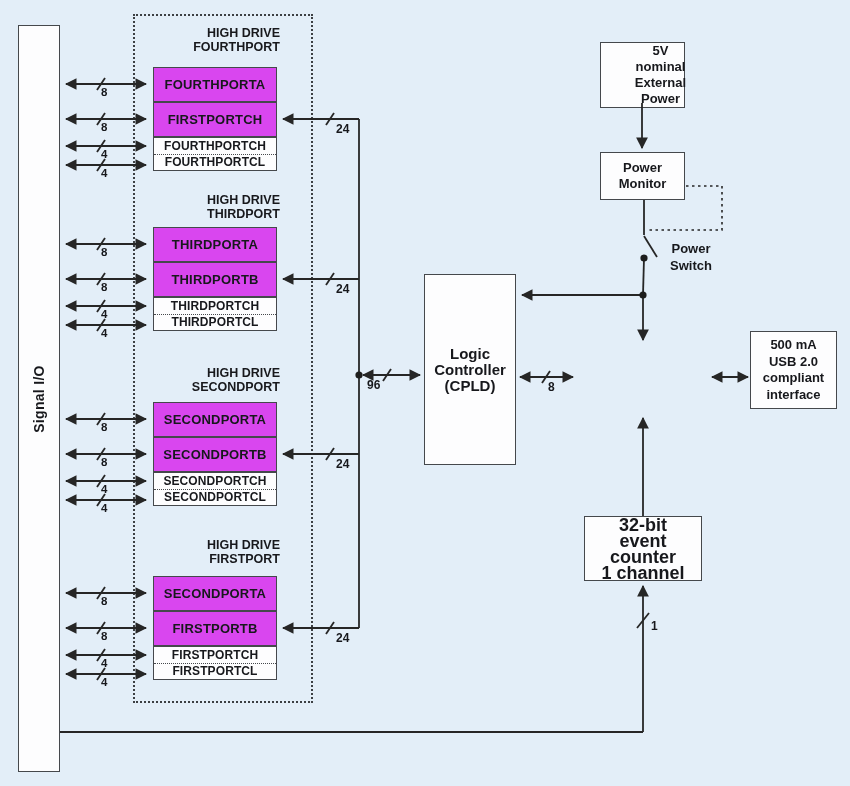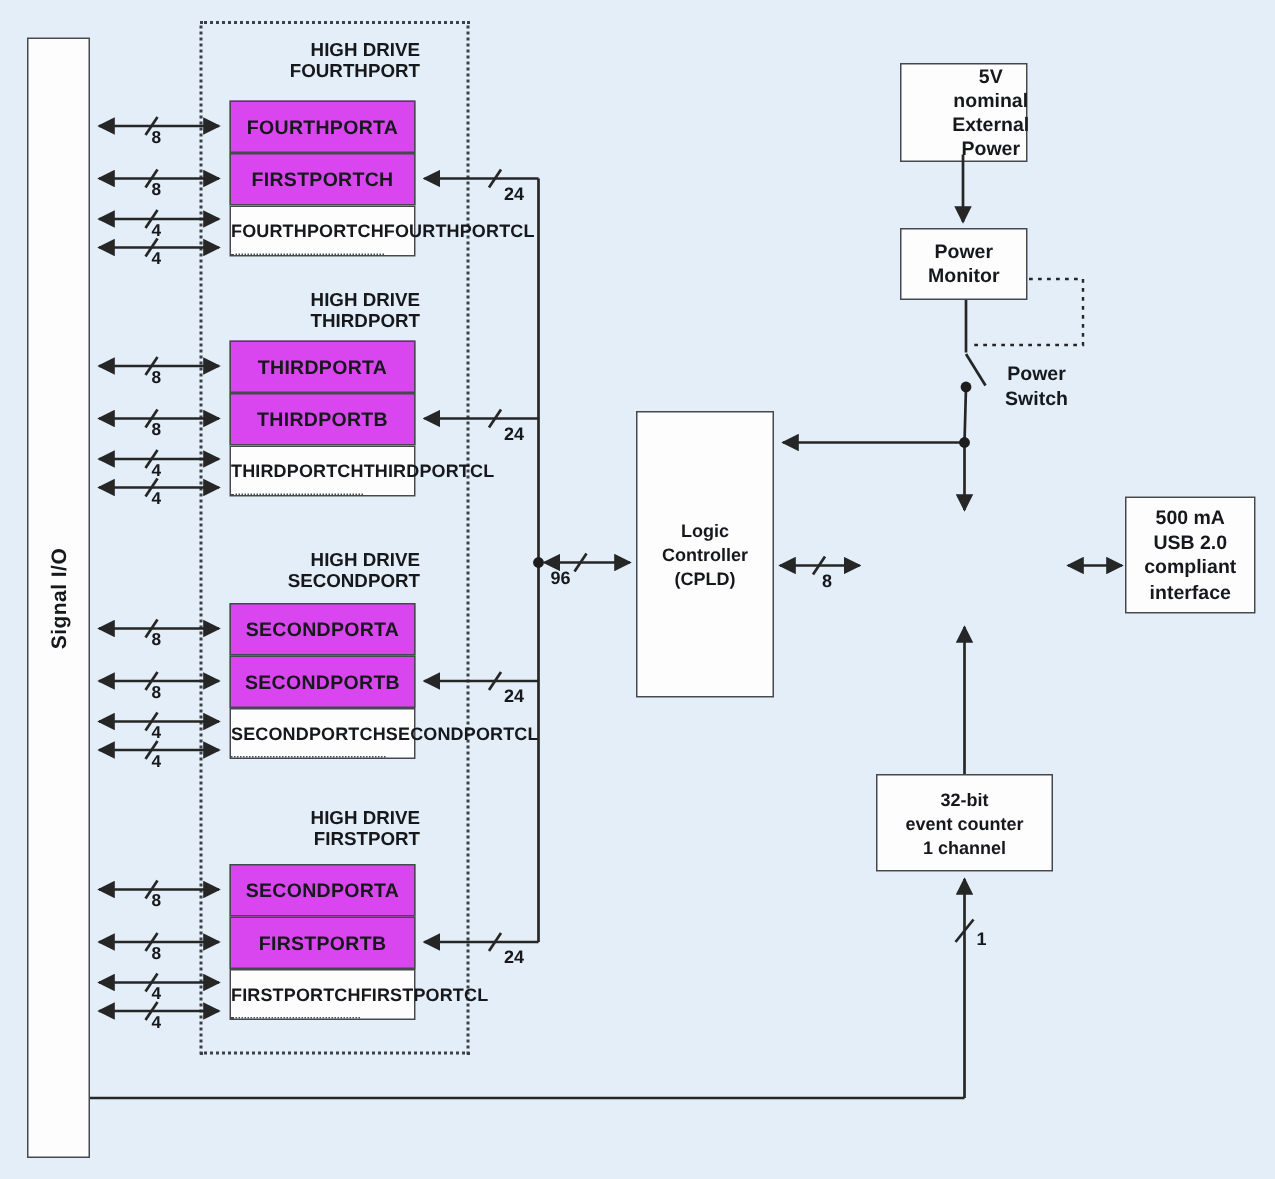--- a/index.html
+++ b/index.html
@@ -20,21 +20,21 @@
     position:absolute;left:116px;width:164px;text-align:right;white-space:pre-line;
     font-weight:bold;font-size:12.5px;line-height:14px;z-index:2;
   }
   .pbox{
     position:absolute;left:153px;width:124px;height:35px;background:#d946ef;border:1.6px solid #45484c;
     box-sizing:border-box;display:flex;align-items:center;justify-content:center;
     font-size:13px;font-weight:600;letter-spacing:.2px;z-index:2;
   }
   .pbox-split{
     position:absolute;left:153px;width:124px;height:34px;background:#fdfdfe;border:1.6px solid #45484c;
-    box-sizing:border-box;display:flex;flex-direction:row;z-index:2;
+    box-sizing:border-box;display:flex;flex-direction:column;z-index:2;
   }
   .pbox-split .half{
     flex:1;display:flex;align-items:center;justify-content:center;
     font-size:12px;font-weight:600;letter-spacing:.1px;
   }
   .pbox-split .half.top{border-bottom:1.4px dotted #45484c;box-sizing:border-box;}
   .bw{position:absolute;font-weight:bold;font-size:11.5px;z-index:4;}
   .bw-mid{position:absolute;font-weight:bold;font-size:12px;z-index:4;}
   .switch-label{
     position:absolute;left:660px;top:240px;width:62px;text-align:center;
@@ -108,21 +108,21 @@
     <div class="half top">FIRSTPORTCH</div>
     <div class="half">FIRSTPORTCL</div>
   </div>
   <span class="bw" style="left:101px;top:595px">8</span>
   <span class="bw" style="left:101px;top:630px">8</span>
   <span class="bw" style="left:101px;top:657px">4</span>
   <span class="bw" style="left:101px;top:676px">4</span>
   <span class="bw-mid" style="left:336px;top:631px">24</span>
 
   <div class="box cpld">
-    <span class="boxlabel" style="font-size:12px">Logic
+    <span class="boxlabel" style="font-size:15px">Logic
 Controller
 (CPLD)</span>
   </div>
 
   <div class="box fivev">
     <span class="boxlabel">5V nominal
 External
 Power</span>
   </div>
 
@@ -136,21 +136,21 @@
 
 
   <div class="box usbif">
     <span class="boxlabel" style="line-height:16.5px">500 mA
 USB 2.0
 compliant
 interface</span>
   </div>
 
   <div class="box counter">
-    <span class="boxlabel" style="font-size:12px">32-bit
+    <span class="boxlabel" style="font-size:18px">32-bit
 event counter
 1 channel</span>
   </div>
 
   <span class="bw-mid" style="left:367px;top:378px">96</span>
   <span class="bw-mid" style="left:548px;top:380px">8</span>
   <span class="bw-mid" style="left:651px;top:619px">1</span>
 
   <svg id="wires" viewBox="0 0 850 786">
     <defs>

